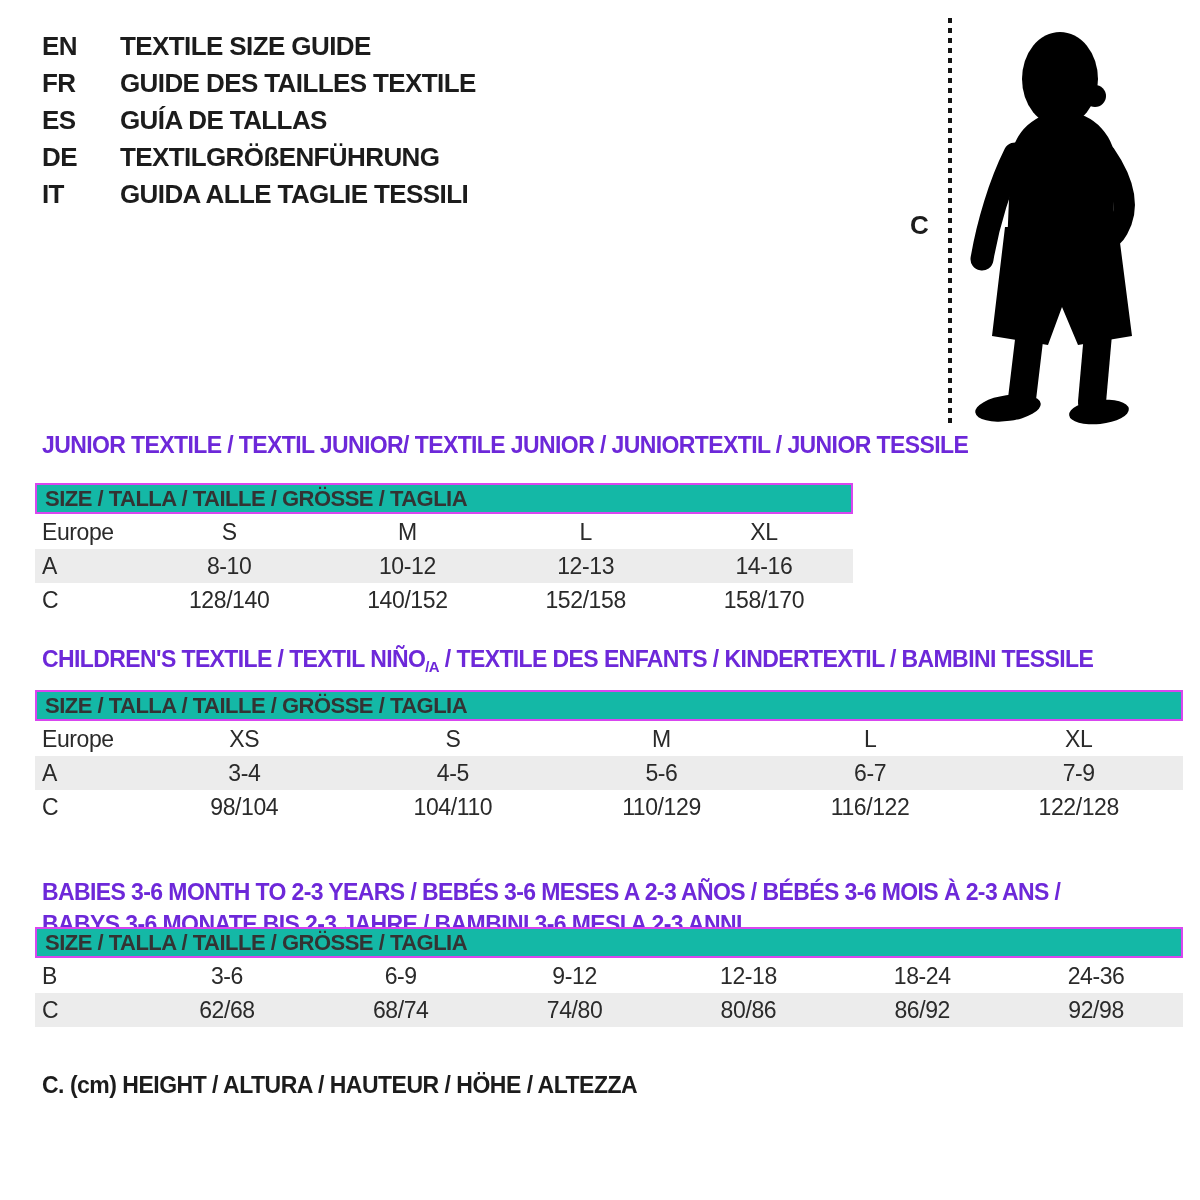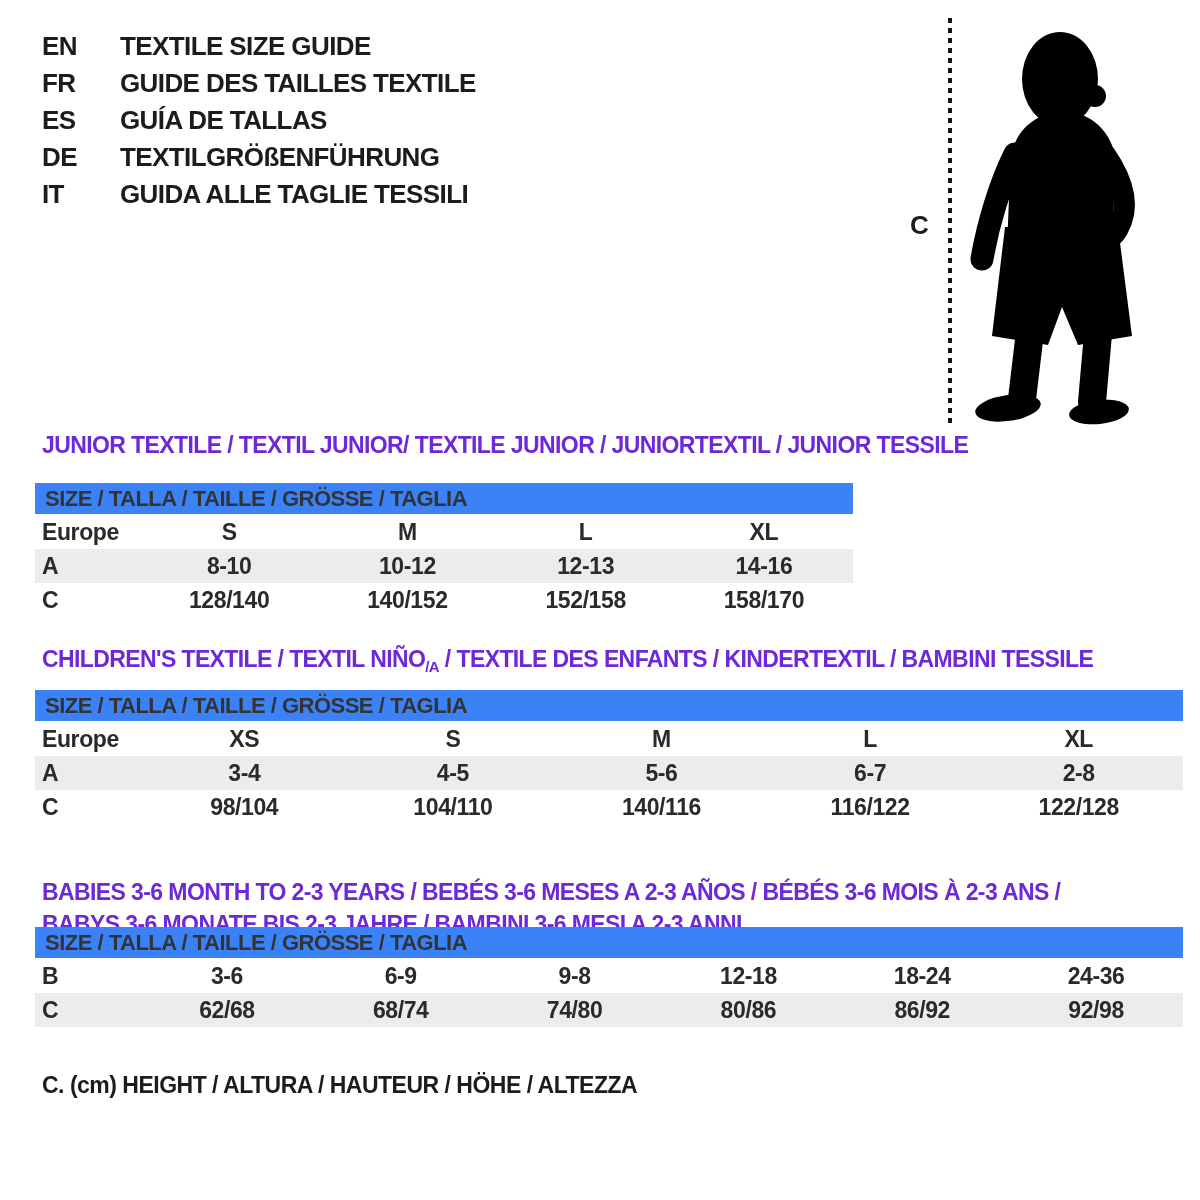--- a/index.html
+++ b/index.html
@@ -24,35 +24,35 @@
   
   .section-title { position:absolute; left:42px; font-size:23px; font-weight:700;
     letter-spacing:-0.6px; white-space:nowrap; color:#6d28d9; }
   #title-junior   { top:432px; }
   #title-children { top:646px; }
   #title-babies   { top:876px; line-height:32px; }
   .sub { font-size:15px; position:relative; top:5px; }
 
   
   .size-bar { position:absolute; left:35px; height:31px; box-sizing:border-box;
-    background:#3b82f6; border:2px solid #3b82f6;
+    background:#14b8a6; border:2px solid #d946ef;
     display:flex; align-items:center; padding-left:8px;
     font-size:22px; font-weight:700; letter-spacing:-0.5px; color:#333333;
     white-space:nowrap; }
   #bar-junior   { top:483px; width:818px; }
   #bar-children { top:690px; width:1148px; }
   #bar-babies   { top:927px; width:1148px; }
 
   
   .table { position:absolute; left:35px; }
   #t-junior   { top:515px; width:818px; }
   #t-children { top:722px; width:1148px; }
   #t-babies   { top:959px; width:1148px; }
   .trow { display:flex; height:34px; align-items:center;
-    font-size:23px; font-weight:700; letter-spacing:-0.4px; color:#2a2a2a; }
+    font-size:23px; font-weight:400; letter-spacing:-0.4px; color:#2a2a2a; }
   .trow.shaded { background:#ececec; }
   .tlabel { width:105px; padding-left:7px; box-sizing:border-box; }
   .tval { flex:1; text-align:center; }
 
   
   .legend { position:absolute; left:42px; top:1066px; }
   .legend-row { height:38px; display:flex; align-items:center;
     font-size:23px; font-weight:700; letter-spacing:-0.5px; white-space:nowrap; }
 </style>
 </head>
@@ -147,43 +147,43 @@
       <div class="tval">M</div>
       <div class="tval">L</div>
       <div class="tval">XL</div>
     </div>
     <div class="trow shaded">
       <div class="tlabel">A</div>
       <div class="tval">3-4</div>
       <div class="tval">4-5</div>
       <div class="tval">5-6</div>
       <div class="tval">6-7</div>
-      <div class="tval">2-8</div>
+      <div class="tval">7-9</div>
     </div>
     <div class="trow">
       <div class="tlabel">C</div>
       <div class="tval">98/104</div>
       <div class="tval">104/110</div>
-      <div class="tval">140/116</div>
+      <div class="tval">110/129</div>
       <div class="tval">116/122</div>
       <div class="tval">122/128</div>
     </div>
   </div>
 
   <div class="section-title" id="title-babies">
     <div>BABIES 3-6 MONTH TO 2-3 YEARS / BEBÉS 3-6 MESES A 2-3 AÑOS / BÉBÉS 3-6 MOIS À 2-3 ANS /</div>
     <div>BABYS 3-6 MONATE BIS 2-3 JAHRE / BAMBINI 3-6 MESI A 2-3 ANNI</div>
   </div>
   <div class="size-bar" id="bar-babies">SIZE / TALLA / TAILLE / GRÖSSE / TAGLIA</div>
   <div class="table" id="t-babies">
     <div class="trow">
       <div class="tlabel">B</div>
       <div class="tval">3-6</div>
       <div class="tval">6-9</div>
-      <div class="tval">9-8</div>
+      <div class="tval">9-12</div>
       <div class="tval">12-18</div>
       <div class="tval">18-24</div>
       <div class="tval">24-36</div>
     </div>
     <div class="trow shaded">
       <div class="tlabel">C</div>
       <div class="tval">62/68</div>
       <div class="tval">68/74</div>
       <div class="tval">74/80</div>
       <div class="tval">80/86</div>

